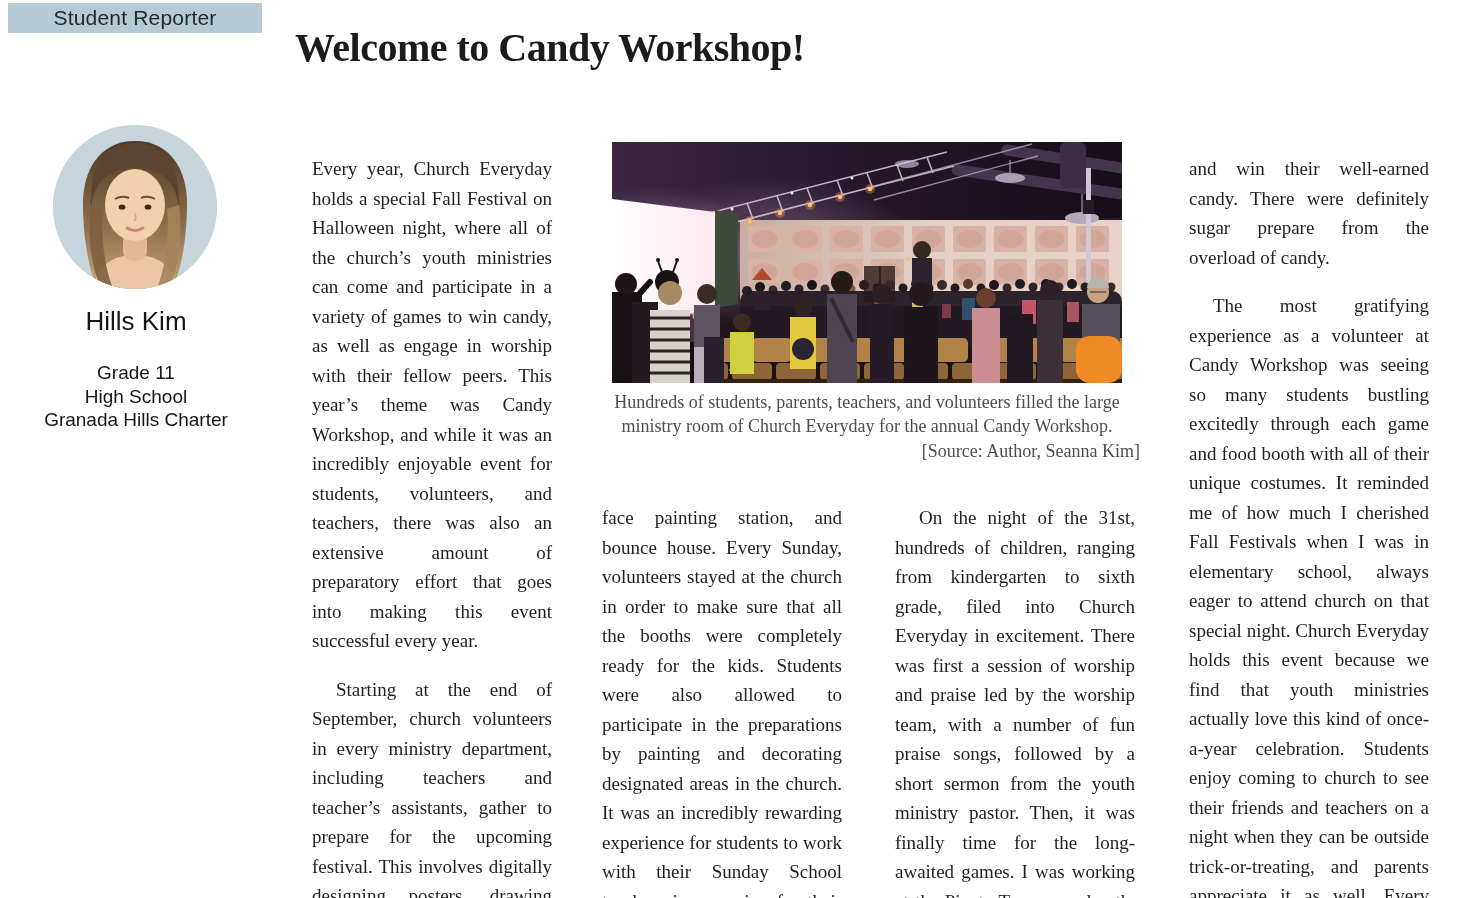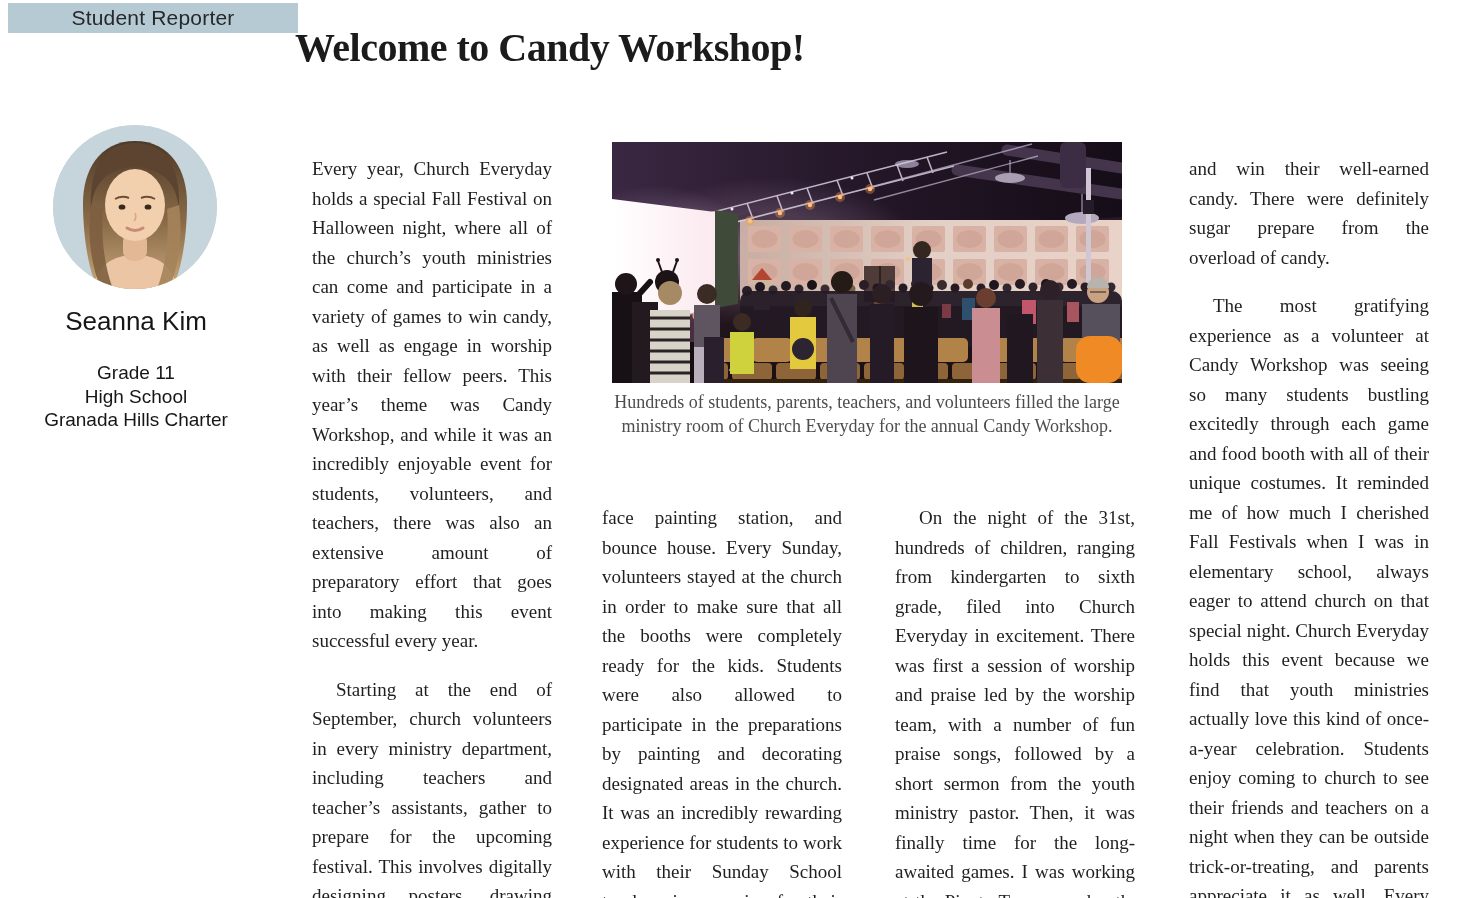--- a/index.html
+++ b/index.html
@@ -1,20 +1,20 @@
 <!DOCTYPE html>
 <html lang="en" style="--section-bar-bg: #b6cad3; --portrait-bg: #c6d4db; --body-text: #1f1f1f; --caption-text: #4d4d4d;"><head>
 <meta charset="utf-8">
 <style>
   html,body{margin:0;padding:0;background:#ffffff;}
   body{width:1460px;height:898px;position:relative;overflow:hidden;
        font-family:"Liberation Serif",serif;color:#1f1f1f;}
   .page{position:absolute;inset:0;background:#fff;}
 
-  .section-bar{position:absolute;left:8px;top:3px;width:290px;height:30px;
+  .section-bar{position:absolute;left:8px;top:3px;width:254px;height:30px;
        background:var(--section-bar-bg,#b6cad3);display:flex;align-items:center;justify-content:center;}
   .section-bar span{font-family:"Liberation Sans",sans-serif;font-size:21px;color:#26282a;letter-spacing:.2px;}
 
   .title{position:absolute;left:295px;top:24px;margin:0;font-family:"Liberation Serif",serif;
        font-weight:600;font-size:40px;line-height:48px;color:#1b1b1b;letter-spacing:-.5px;white-space:nowrap;}
 
   .portrait{position:absolute;left:53px;top:125px;width:164px;height:164px;border-radius:50%;
        overflow:hidden;background:var(--portrait-bg,#c6d4db);}
   .portrait svg{display:block;}
 
@@ -70,21 +70,21 @@
       <path d="M126,80 C130,110 126,140 116,164 L104,164 C114,138 116,106 114,84 Z" fill="#a5835a" opacity="0.9"></path>
       <ellipse cx="69" cy="82" rx="3.4" ry="2.6" fill="#3a2a1c"></ellipse>
       <ellipse cx="95" cy="82" rx="3.4" ry="2.6" fill="#3a2a1c"></ellipse>
       <path d="M62,74 q7,-4 14,-1" stroke="#6b4f33" stroke-width="2" fill="none"></path>
       <path d="M88,73 q7,-3 14,1" stroke="#6b4f33" stroke-width="2" fill="none"></path>
       <path d="M82,88 q2,5 -1,8" stroke="#d9a87f" stroke-width="1.6" fill="none"></path>
       <path d="M74,103 q8,5 16,0" stroke="#c98a76" stroke-width="3" fill="none" stroke-linecap="round"></path>
     </svg>
   </div>
 
-  <div class="author-name">Seanna Kim</div>
+  <div class="author-name">Hills Kim</div>
   <div class="author-meta">
     <div>Grade 11</div>
     <div>High School</div>
     <div>Granada Hills Charter</div>
   </div>
 
   <div class="col col1">
     <p>Every year, Church Everyday holds a special Fall Festival on Halloween night, where all of the church’s youth ministries can come and participate in a variety of games to win candy, as well as engage in worship with their fellow peers. This year’s theme was Candy Workshop, and while it was an incredibly enjoyable event for students, volunteers, and teachers, there was also an extensive amount of preparatory effort that goes into making this event successful every year.</p>
     <p class="indent">Starting at the end of September, church volunteers in every ministry department, including teachers and teacher’s assistants, gather to prepare for the upcoming festival. This involves digitally designing posters, drawing game signs, painting decorations, and building all kinds of booths and games from scratch for students to enjoy. Some of the most successful booths throughout the history of fall festivals were the cotton candy booth,</p>
   </div>
@@ -359,20 +359,21 @@
         <path d="M475,146 a11,11 0 0 1 22,0" fill="#b8b3ad"></path>
         <line x1="478" y1="150" x2="494" y2="150" stroke="#5a5147" stroke-width="1.5"></line>
         <rect x="470" y="162" width="38" height="38" fill="#55505c"></rect>
         <rect x="464" y="194" width="46" height="47" rx="14" fill="#ef8a25"></rect>
       </g>
     </svg>
   </figure>
 
   <div class="caption">
     <div class="caption-text">Hundreds of students, parents, teachers, and volunteers filled the large ministry room of Church Everyday for the annual Candy Workshop.</div>
+    <div class="caption-source">[Source: Author, Seanna Kim]</div>
   </div>
 
   <div class="col col2">
     <p>face painting station, and bounce house. Every Sunday, volunteers stayed at the church in order to make sure that all the booths were completely ready for the kids. Students were also allowed to participate in the preparations by painting and decorating designated areas in the church. It was an incredibly rewarding experience for students to work with their Sunday School teachers in preparing for their own festival because they were able to see the product of their efforts on Halloween night.</p>
   </div>
 
   <div class="col col3">
     <p class="indent">On the night of the 31st, hundreds of children, ranging from kindergarten to sixth grade, filed into Church Everyday in excitement. There was first a session of worship and praise led by the worship team, with a number of fun praise songs, followed by a short sermon from the youth ministry pastor. Then, it was finally time for the long-awaited games. I was working at the Pinata Toss game booth, where I met countless numbers of new kids, all as equally delighted as the next to play the game</p>
   </div>
 

